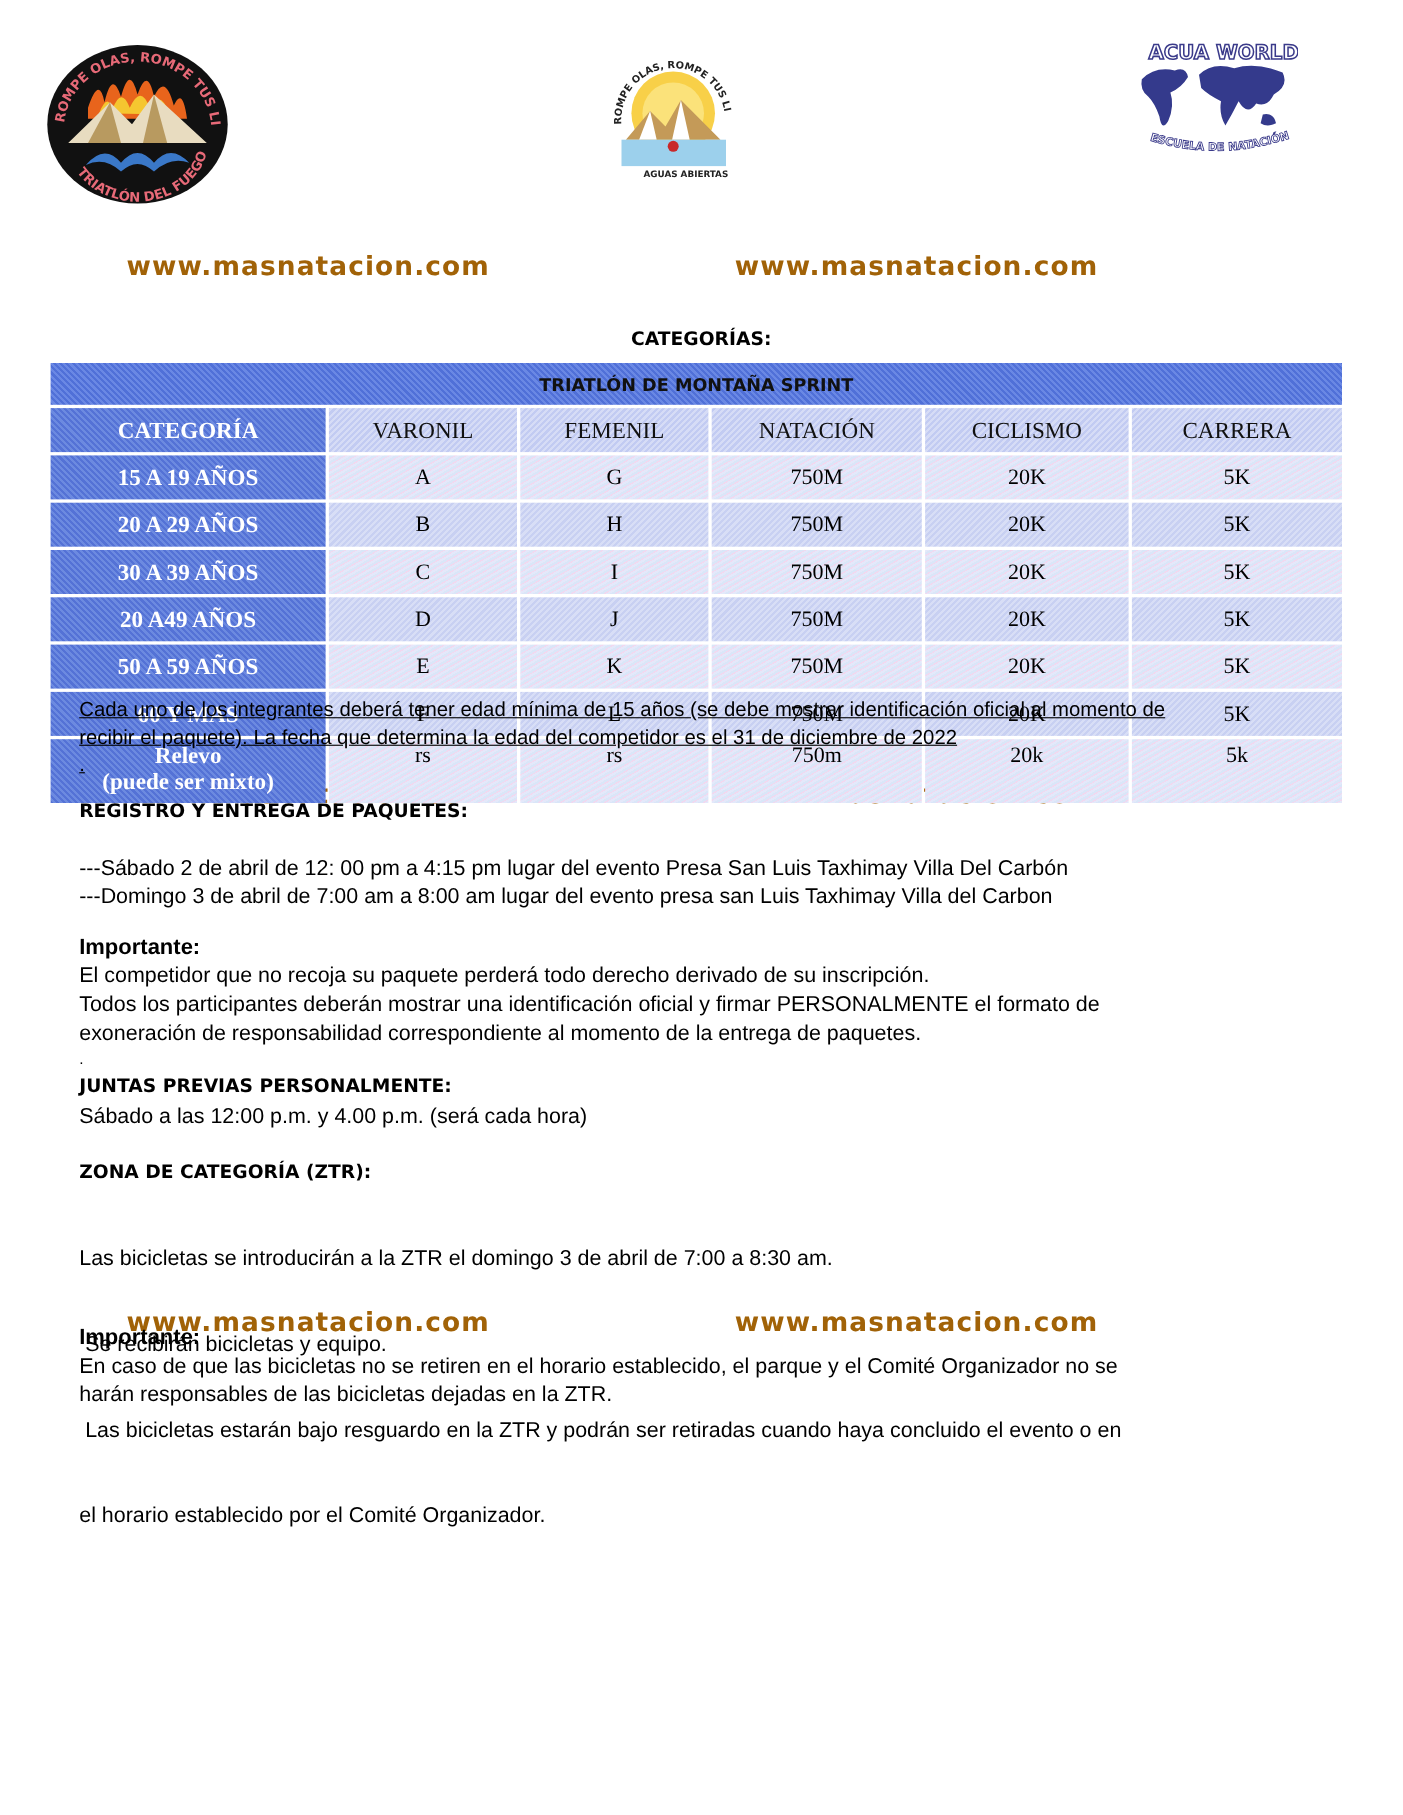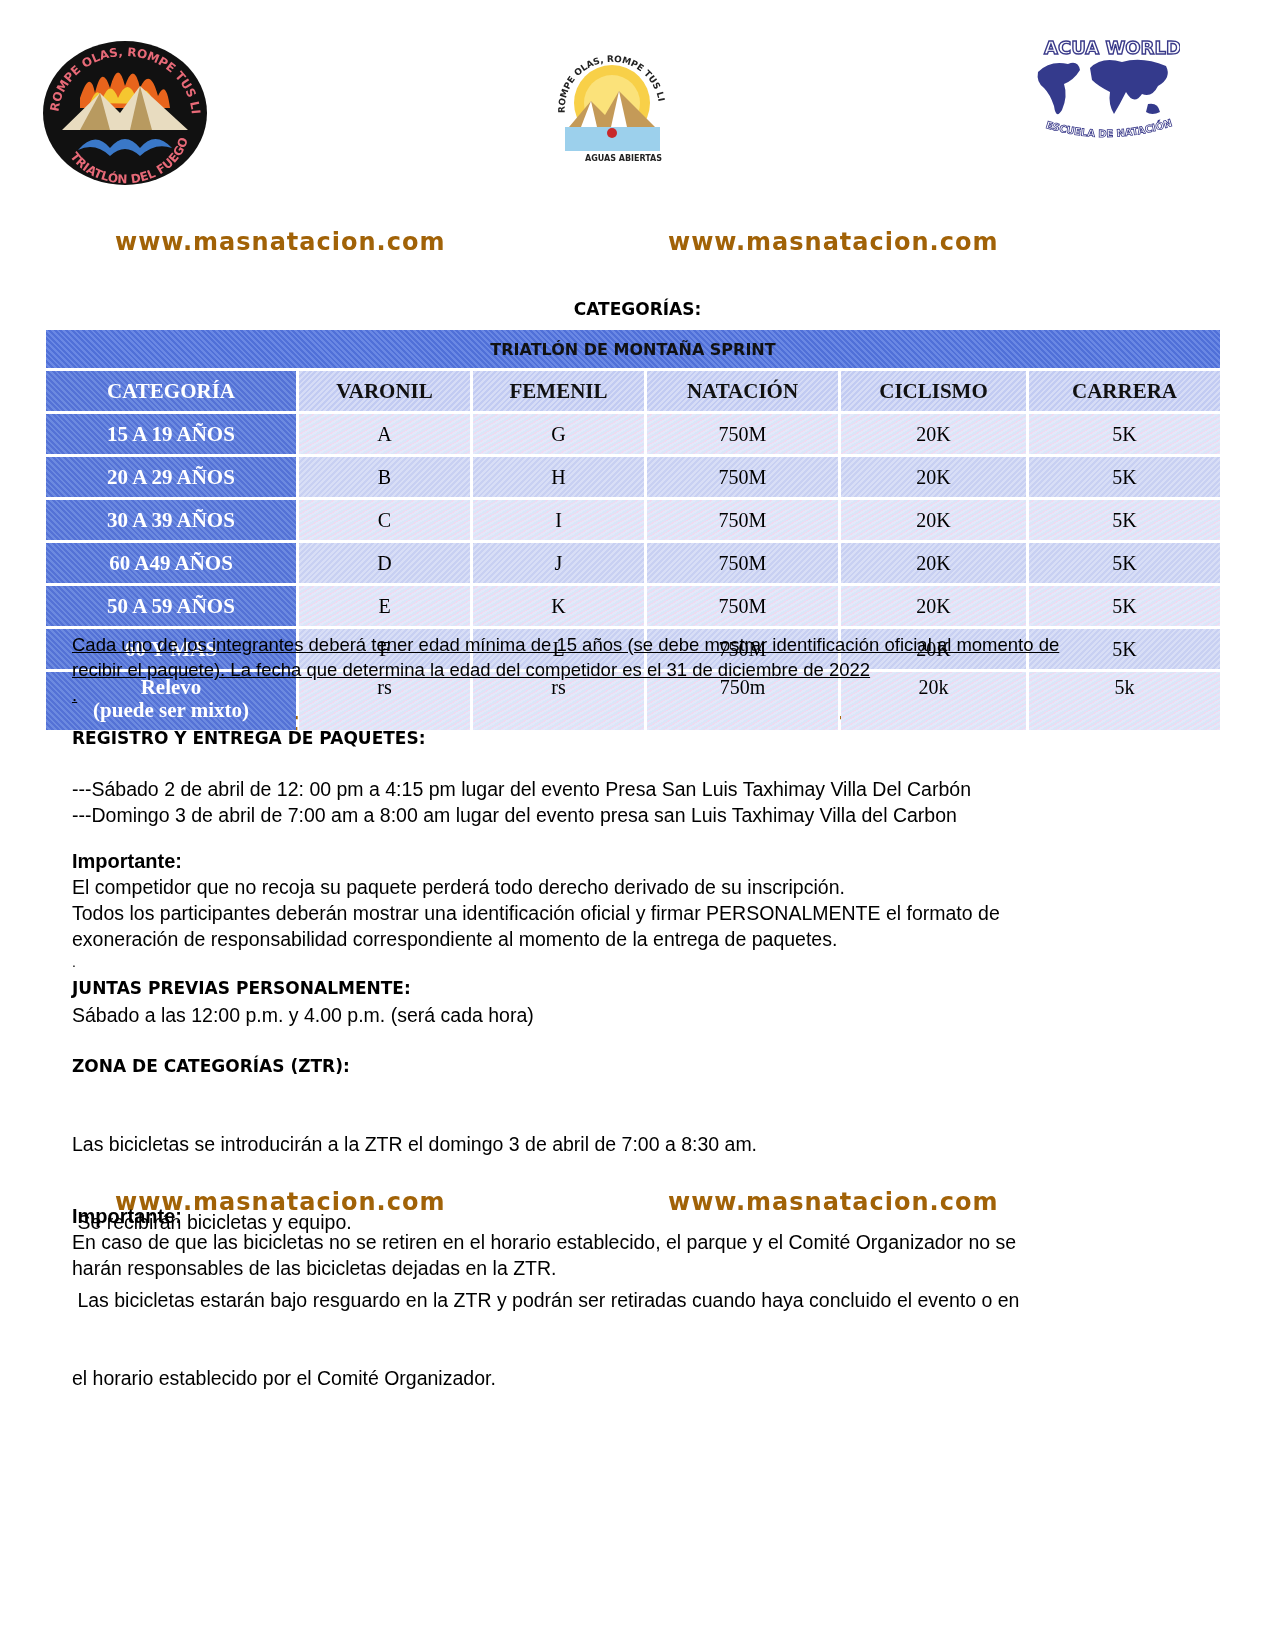--- a/index.html
+++ b/index.html
@@ -6,21 +6,21 @@
   body { width: 1275px; height: 1650px; position: relative; overflow: hidden; font-family: "Liberation Sans", sans-serif; color: #000; }
   .logo { position: absolute; }
   .logo svg { display: block; }
   .watermark { position: absolute; font-family: "DejaVu Sans", sans-serif; font-weight: bold; font-size: 24px; color: #a16207; letter-spacing: 1px; }
   .title-cat { position: absolute; left: 0; width: 1275px; top: 299px; text-align: center; font-family: "DejaVu Sans", sans-serif; font-weight: bold; font-size: 17px; }
   table.cats { position: absolute; left: 46px; top: 327px; width: 1180px; border-collapse: separate; border-spacing: 3px; margin-left: -3px; }
   table.cats td, table.cats th { padding: 4px; text-align: center; font-family: "Liberation Serif", serif; font-size: 20px; height: 32px; }
   .band { background: repeating-linear-gradient(45deg, #5070d8 0 2px, #6a88e4 2px 4px); }
   .sprint-title { font-family: "DejaVu Sans", sans-serif !important; font-weight: bold; font-size: 16px !important; color: #111; height: 30px !important; }
   .catcol { background: repeating-linear-gradient(45deg, #5472d6 0 2px, #6c8ae0 2px 4px); color: #fff; font-weight: bold; font-size: 21px !important; }
-  .hdr { background: repeating-linear-gradient(-45deg, #c2cbf2 0 2px, #d6dcf6 2px 4px); font-weight: bold; font-size: 21px !important; color: #111; margin-top: 35px; }
+  .hdr { background: repeating-linear-gradient(-45deg, #c2cbf2 0 2px, #d6dcf6 2px 4px); font-weight: normal; font-size: 21px !important; color: #111; margin-top: 35px; }
   .odd { background: repeating-linear-gradient(-30deg, #e4e8fa 0 2px, #f2d8ef 2px 3px, #dae6f8 3px 5px); }
   .even { background: repeating-linear-gradient(-45deg, #c8d0f2 0 2px, #d8def6 2px 4px); }
   .relevo td { height: 50px !important; vertical-align: top; padding-top: 3px; }
   .relevo .catcol { line-height: 23px; }
   .para { position: absolute; left: 72px; font-size: 19.5px; line-height: 26px; white-space: nowrap; }
   .h-bold { position: absolute; left: 72px; font-family: "DejaVu Sans", sans-serif; font-weight: bold; font-size: 17px; }
   .important { position: absolute; left: 72px; font-weight: bold; font-size: 20px; }
 </style>
 </head>
 <body>
@@ -108,21 +108,21 @@
   </tr>
   <tr>
     <td class="catcol">30 A 39 AÑOS</td>
     <td class="odd">C</td>
     <td class="odd">I</td>
     <td class="odd">750M</td>
     <td class="odd">20K</td>
     <td class="odd">5K</td>
   </tr>
   <tr>
-    <td class="catcol">60 A49 AÑOS</td>
+    <td class="catcol">20 A49 AÑOS</td>
     <td class="even">D</td>
     <td class="even">J</td>
     <td class="even">750M</td>
     <td class="even">20K</td>
     <td class="even">5K</td>
   </tr>
   <tr>
     <td class="catcol">50 A 59 AÑOS</td>
     <td class="odd">E</td>
     <td class="odd">K</td>
@@ -168,21 +168,21 @@
 <div class="para" style="top:874px;">
   <div>El competidor que no recoja su paquete perderá todo derecho derivado de su inscripción.</div>
   <div>Todos los participantes deberán mostrar una identificación oficial y firmar PERSONALMENTE el formato de</div>
   <div>exoneración de responsabilidad correspondiente al momento de la entrega de paquetes.</div>
   <div style="font-size:14px;line-height:20px;">.</div>
 </div>
 
 <div class="h-bold" style="top:978px;">JUNTAS PREVIAS PERSONALMENTE:</div>
 <div class="para" style="top:1002px;">Sábado a las 12:00 p.m. y 4.00 p.m. (será cada hora)</div>
 
-<div class="h-bold" style="top:1056px;">ZONA DE CATEGORÍAS (ZTR):</div>
+<div class="h-bold" style="top:1056px;">ZONA DE CATEGORÍA (ZTR):</div>
 <div class="para" style="top:1079px;white-space:pre;">
   <div>Las bicicletas se introducirán a la ZTR el domingo 3 de abril de 7:00 a 8:30 am.</div>
   <div> Se recibirán bicicletas y equipo.</div>
   <div> Las bicicletas estarán bajo resguardo en la ZTR y podrán ser retiradas cuando haya concluido el evento o en</div>
   <div>el horario establecido por el Comité Organizador.</div>
 </div>
 
 <div class="important" style="top:1205px;">Importante:</div>
 <div class="para" style="top:1229px;">
   <div>En caso de que las bicicletas no se retiren en el horario establecido, el parque y el Comité Organizador no se</div>

